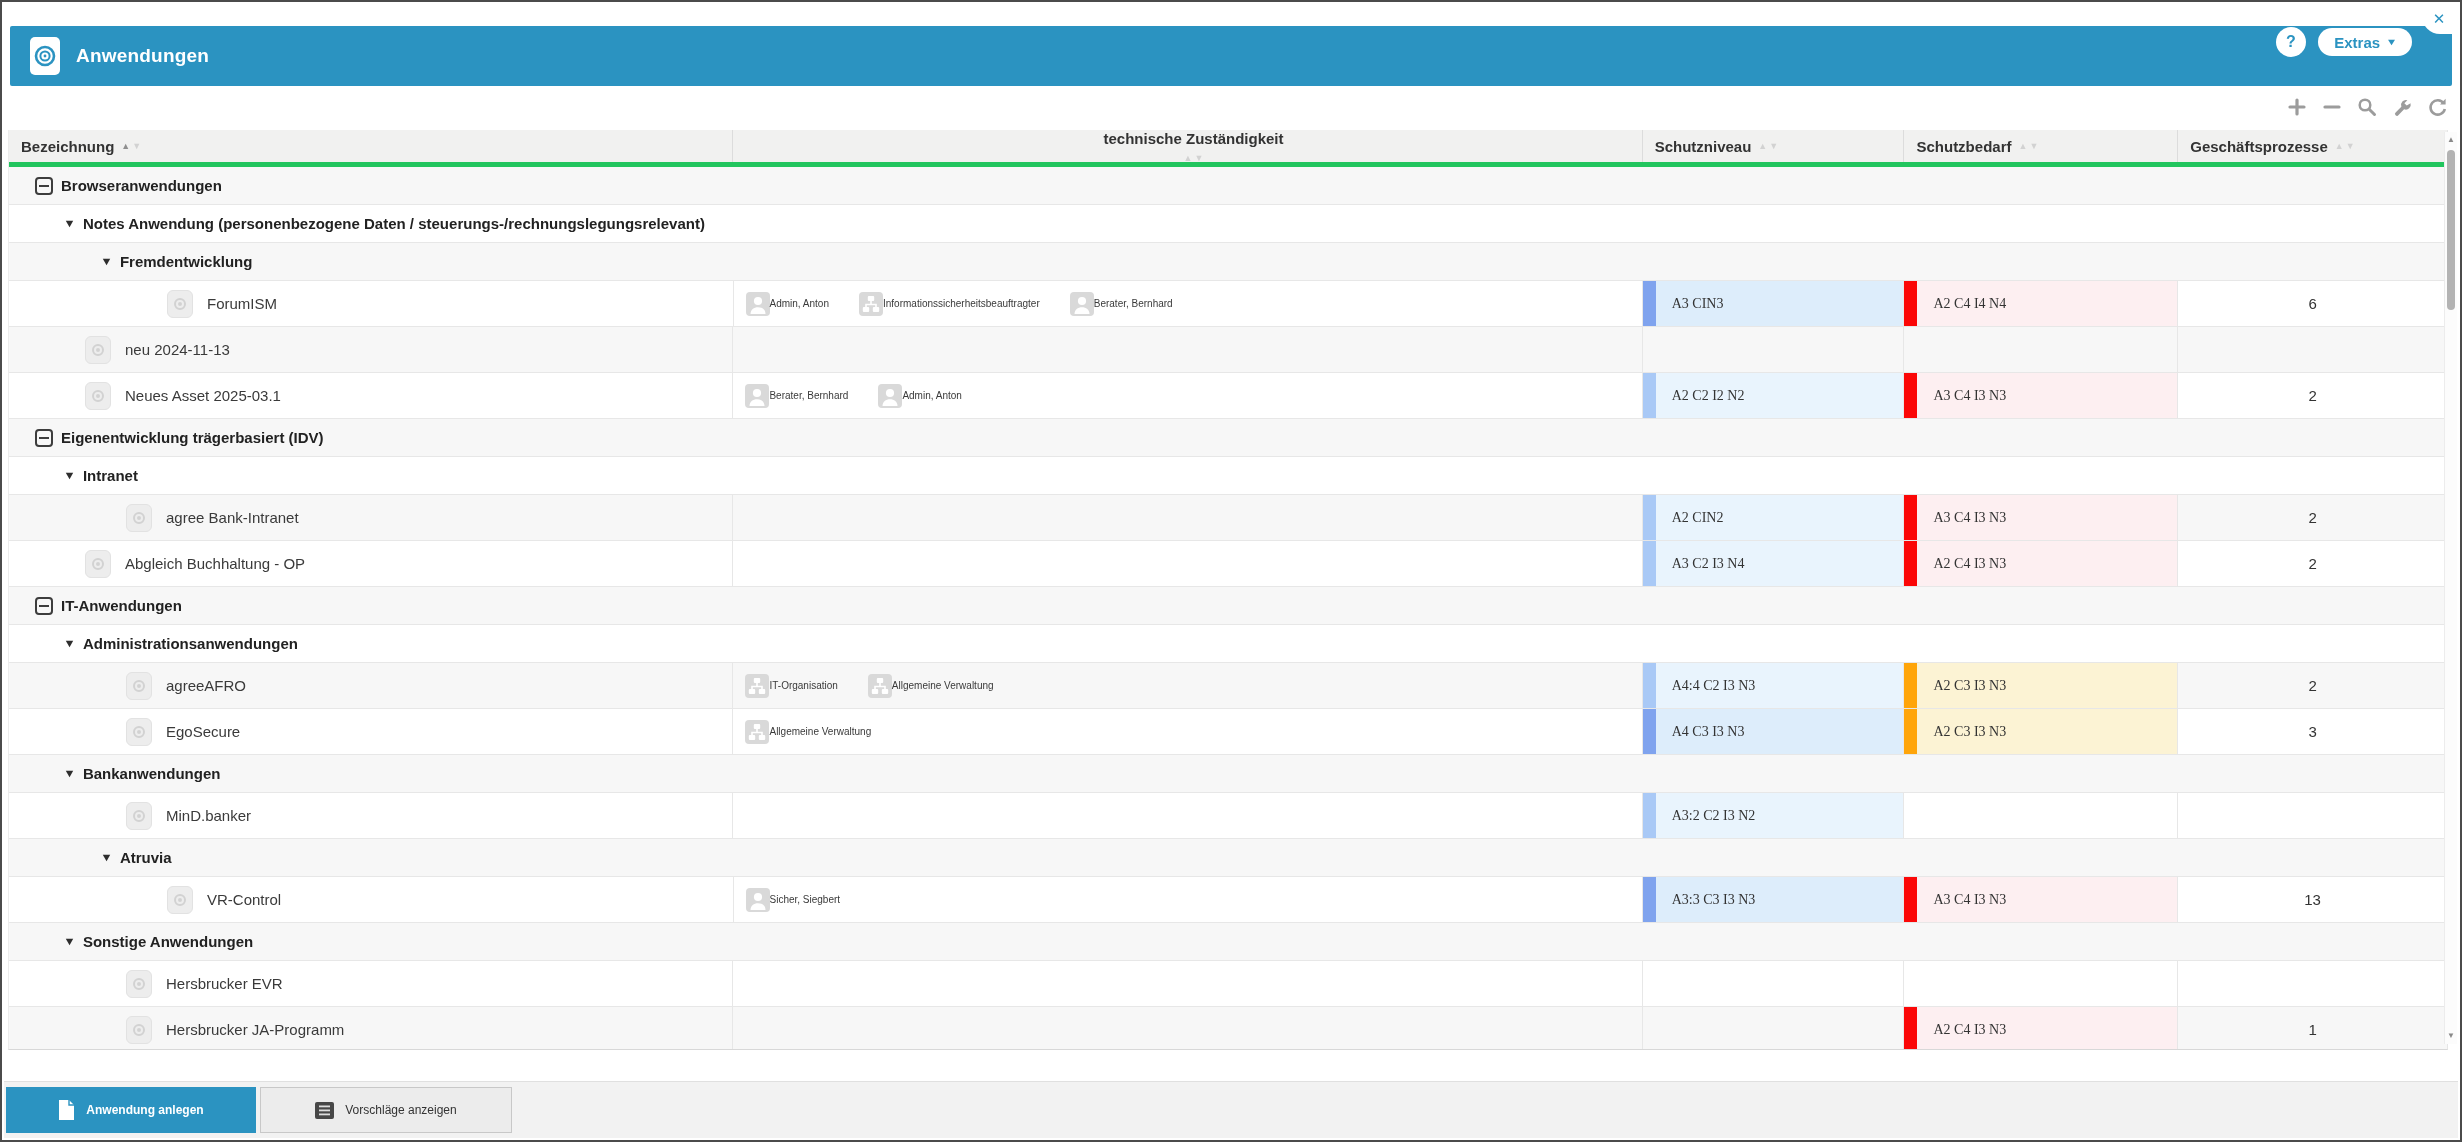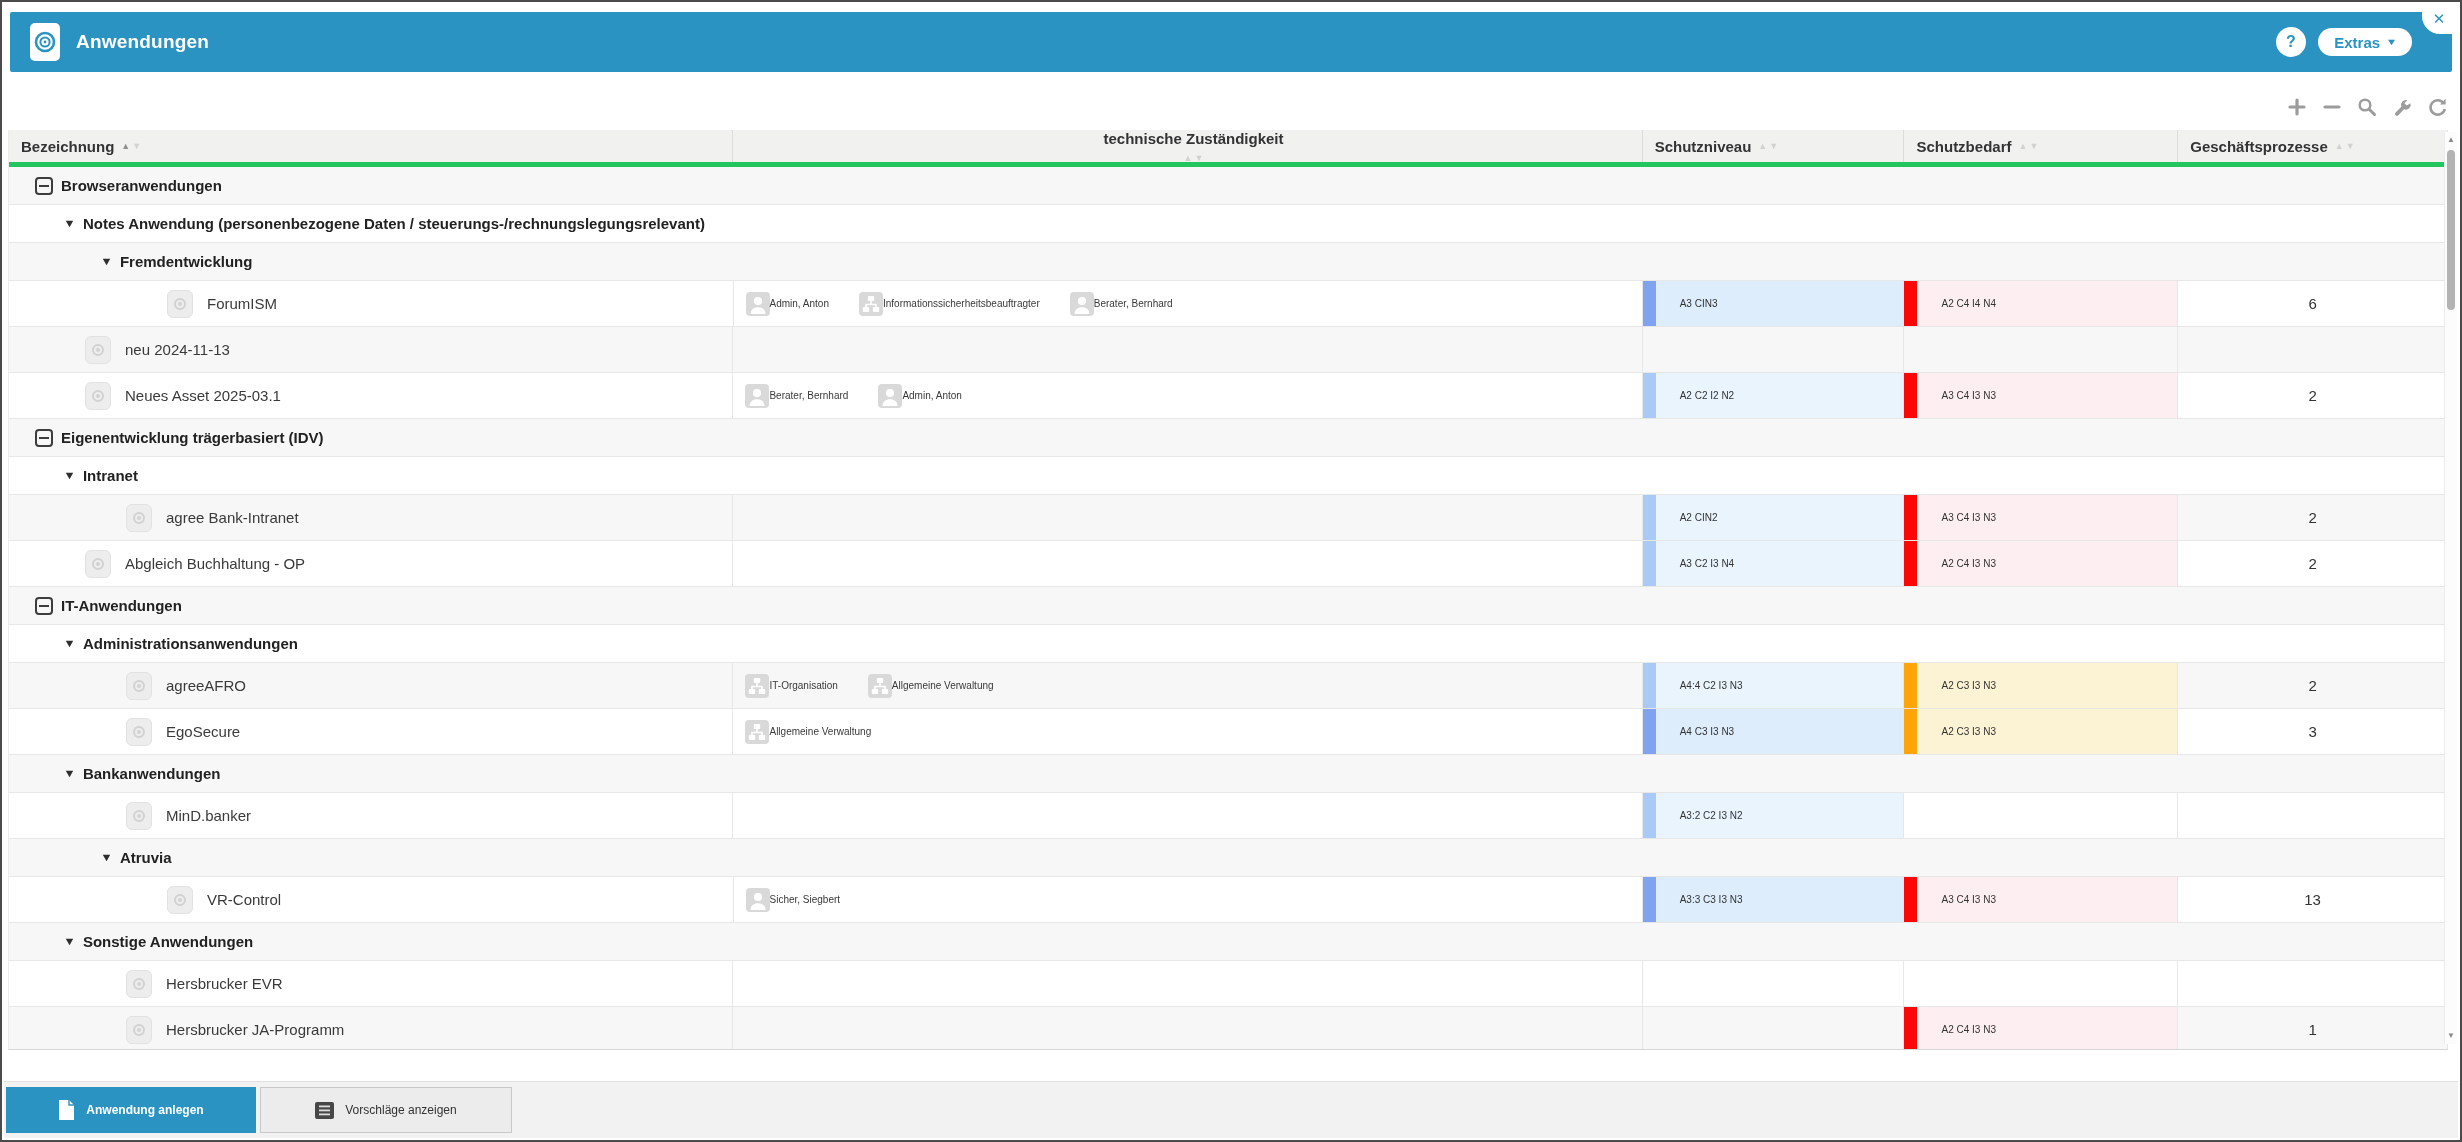--- a/index.html
+++ b/index.html
@@ -4,21 +4,21 @@
 <style>
   html,body{margin:0;padding:0;}
   body{
     width:2462px;height:1142px;position:relative;background:#fff;
     font-family:"Liberation Sans","DejaVu Sans",sans-serif;
     -webkit-font-smoothing:antialiased;overflow:hidden;
   }
   .outer{position:absolute;inset:0;border:2px solid #4b4b4b;background:#fff;box-sizing:border-box;}
 
   
-  .topbar{position:absolute;left:8px;right:8px;top:10px;height:60px;background:var(--accent);display:flex;align-items:center;border-radius:2px;}
+  .topbar{position:absolute;left:8px;right:8px;top:24px;height:60px;background:var(--accent);display:flex;align-items:center;border-radius:2px;}
   .appbadge{margin-left:20px;flex:none;color:var(--accent);display:flex;}
   .topbar .title{color:#fff;font-weight:bold;font-size:19px;margin-left:16px;letter-spacing:.2px;}
   .helpbtn{position:absolute;top:25px;right:154px;width:30px;height:30px;border-radius:50%;background:#fff;color:var(--accent);
     font-weight:bold;font-size:16px;display:flex;align-items:center;justify-content:center;cursor:pointer;}
   .extrasbtn{position:absolute;top:26px;right:48px;height:28px;padding:0 16px;border-radius:15px;background:#fff;color:var(--accent);
     font-weight:bold;font-size:15px;display:flex;align-items:center;gap:7px;cursor:pointer;}
   .extrasbtn .caret{font-size:9px;transform:scaleX(1.3);}
   .closebtn{position:absolute;top:2px;right:4px;width:34px;height:30px;background:#fff;border-radius:0 0 0 18px;
     color:var(--accent);font-weight:bold;font-size:15px;display:flex;align-items:center;justify-content:center;cursor:pointer;}
 
@@ -58,21 +58,21 @@
   .app-ic{width:26px;height:28px;background:#ededed;border:1px solid #e2e2e2;border-radius:6px;flex:none;
     display:flex;align-items:center;justify-content:center;box-sizing:border-box;}
   .app-ring{width:12px;height:12px;border:2px solid #d2d2d2;border-radius:50%;display:flex;align-items:center;justify-content:center;box-sizing:border-box;}
   .app-ring::after{content:"";width:4px;height:4px;background:#d2d2d2;border-radius:50%;}
 
   .tech{display:flex;align-items:center;font-size:10px;color:#3a3a3a;white-space:nowrap;}
   .tech svg{flex:none;}
 
   .fillcell{width:100%;height:100%;display:flex;align-items:center;}
   .fillcell .bar{width:13px;height:100%;flex:none;}
-  .fillcell .txt{padding-left:24px;font-size:10px;color:#333;white-space:nowrap;}
+  .fillcell .txt{padding-left:16px;font-size:14px;color:#333;white-space:nowrap;font-family:Liberation Serif, serif;}
   .blue_strong{background:var(--niveau-strong-bg);}  .blue_strong .bar{background:var(--niveau-strong-bar);}
   .blue_light{background:var(--niveau-light-bg);}    .blue_light .bar{background:var(--niveau-light-bar);}
   .red{background:var(--bedarf-red-bg);}             .red .bar{background:var(--bedarf-red-bar);}
   .orange{background:var(--bedarf-orange-bg);}       .orange .bar{background:var(--bedarf-orange-bar);}
 
   
   .sbar{position:absolute;top:130px;right:3px;width:13px;height:912px;background:#fcfcfc;border-left:1px solid #ececec;box-sizing:border-box;}
   .sb-arrow{position:absolute;left:0;width:100%;text-align:center;color:#8a8a8a;font-size:8px;line-height:14px;cursor:pointer;}
   .sb-up{top:1px;} .sb-down{bottom:1px;}
   .sb-thumb{position:absolute;top:18px;left:2px;width:8px;height:160px;background:#b3b3b3;border-radius:5px;cursor:pointer;}

